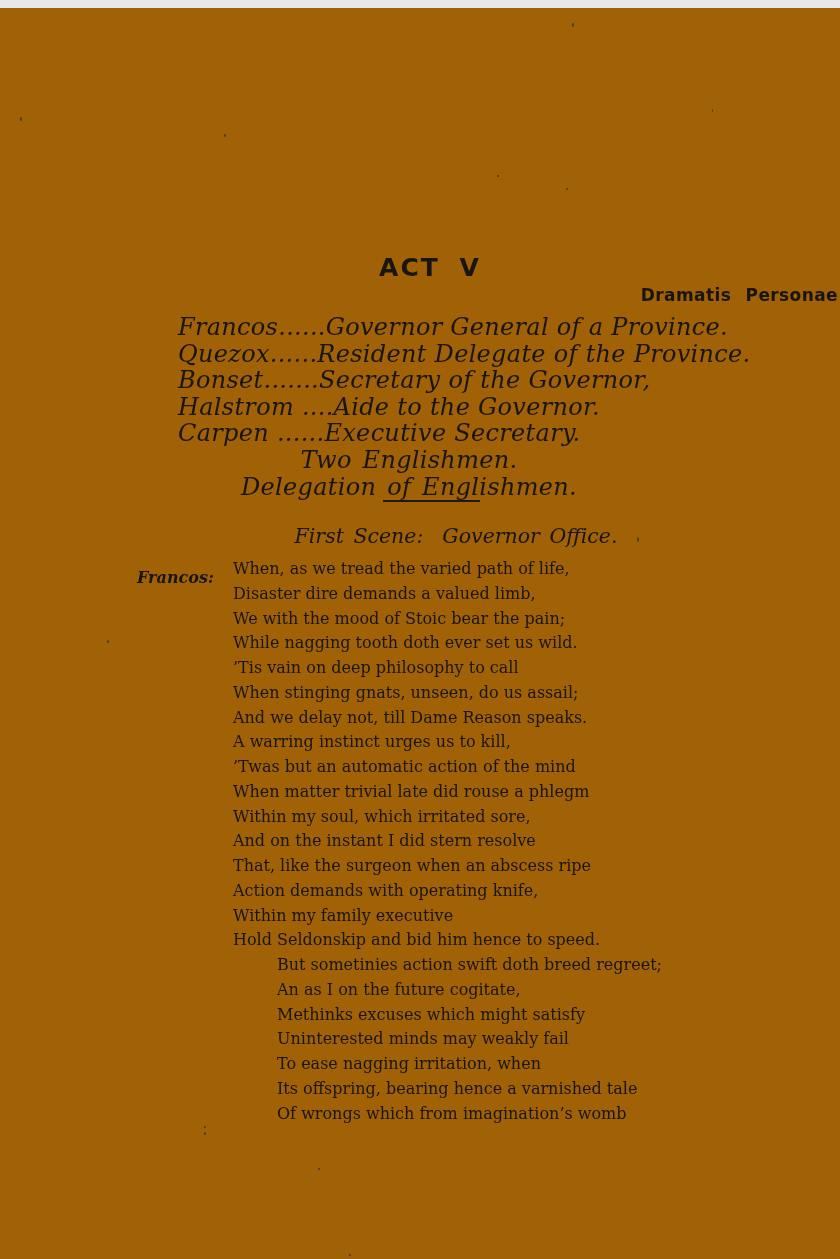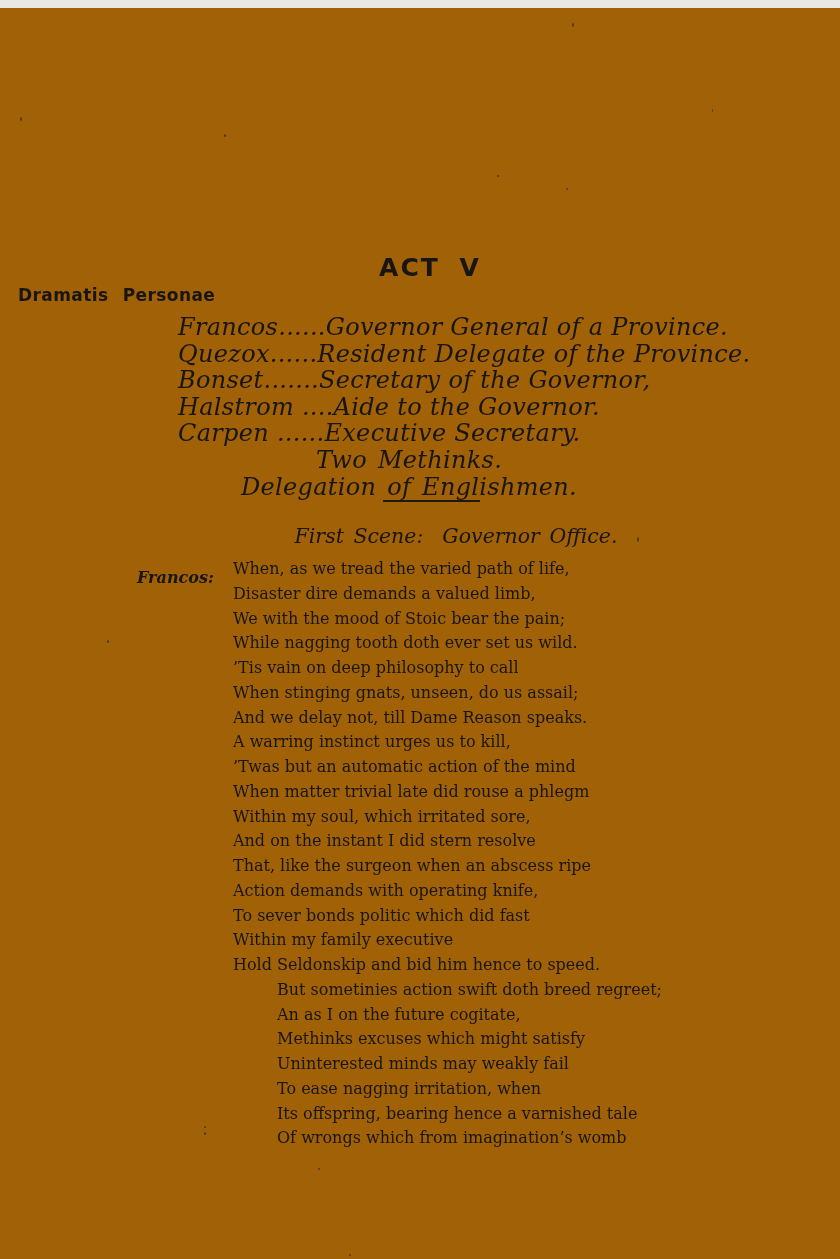--- a/index.html
+++ b/index.html
@@ -20,21 +20,21 @@
     font-family: "DejaVu Sans", sans-serif;
     font-weight: bold;
     font-size: 25px;
     line-height: 24px;
     letter-spacing: 2px;
     word-spacing: 9px;
   }
   .dramatis-heading {
     position: absolute;
     top: 278px; left: 18px; width: 820px;
-    text-align: left;
+    text-align: right;
     font-family: "DejaVu Sans", sans-serif;
     font-weight: bold;
     font-size: 17px;
     line-height: 18px;
     letter-spacing: 0.4px;
     word-spacing: 8px;
   }
   .cast-list {
     position: absolute;
     top: 306px; left: 178px; width: 482px;
@@ -97,21 +97,21 @@
   <div class="act-title">ACT V</div>
 
   <div class="dramatis-heading">Dramatis Personae</div>
 
   <div class="cast-list">
     <div class="cast-line">Francos......Governor General of a Province.</div>
     <div class="cast-line">Quezox......Resident Delegate of the Province.</div>
     <div class="cast-line">Bonset.......Secretary of the Governor,</div>
     <div class="cast-line">Halstrom ....Aide to the Governor.</div>
     <div class="cast-line">Carpen ......Executive Secretary.</div>
-    <div class="cast-line centered">Two Methinks.</div>
+    <div class="cast-line centered">Two Englishmen.</div>
     <div class="cast-line centered">Delegation of Englishmen.</div>
   </div>
 
   <hr class="divider-rule">
 
   <div class="scene-heading">First Scene:&nbsp;&nbsp;Governor Office.</div>
 
   <div class="speaker-name">Francos:</div>
 
   <div class="speech-block">
@@ -122,21 +122,20 @@
     <div class="verse-line">’Tis vain on deep philosophy to call</div>
     <div class="verse-line">When stinging gnats, unseen, do us assail;</div>
     <div class="verse-line">And we delay not, till Dame Reason speaks.</div>
     <div class="verse-line">A warring instinct urges us to kill,</div>
     <div class="verse-line">’Twas but an automatic action of the mind</div>
     <div class="verse-line">When matter trivial late did rouse a phlegm</div>
     <div class="verse-line">Within my soul, which irritated sore,</div>
     <div class="verse-line">And on the instant I did stern resolve</div>
     <div class="verse-line">That, like the surgeon when an abscess ripe</div>
     <div class="verse-line">Action demands with operating knife,</div>
-    <div class="verse-line">To sever bonds politic which did fast</div>
     <div class="verse-line">Within my family executive</div>
     <div class="verse-line">Hold Seldonskip and bid him hence to speed.</div>
     <div class="verse-line indent">But sometinies action swift doth breed regreet;</div>
     <div class="verse-line indent">An as I on the future cogitate,</div>
     <div class="verse-line indent">Methinks excuses which might satisfy</div>
     <div class="verse-line indent">Uninterested minds may weakly fail</div>
     <div class="verse-line indent">To ease nagging irritation, when</div>
     <div class="verse-line indent">Its offspring, bearing hence a varnished tale</div>
     <div class="verse-line indent">Of wrongs which from imagination’s womb</div>
   </div>

